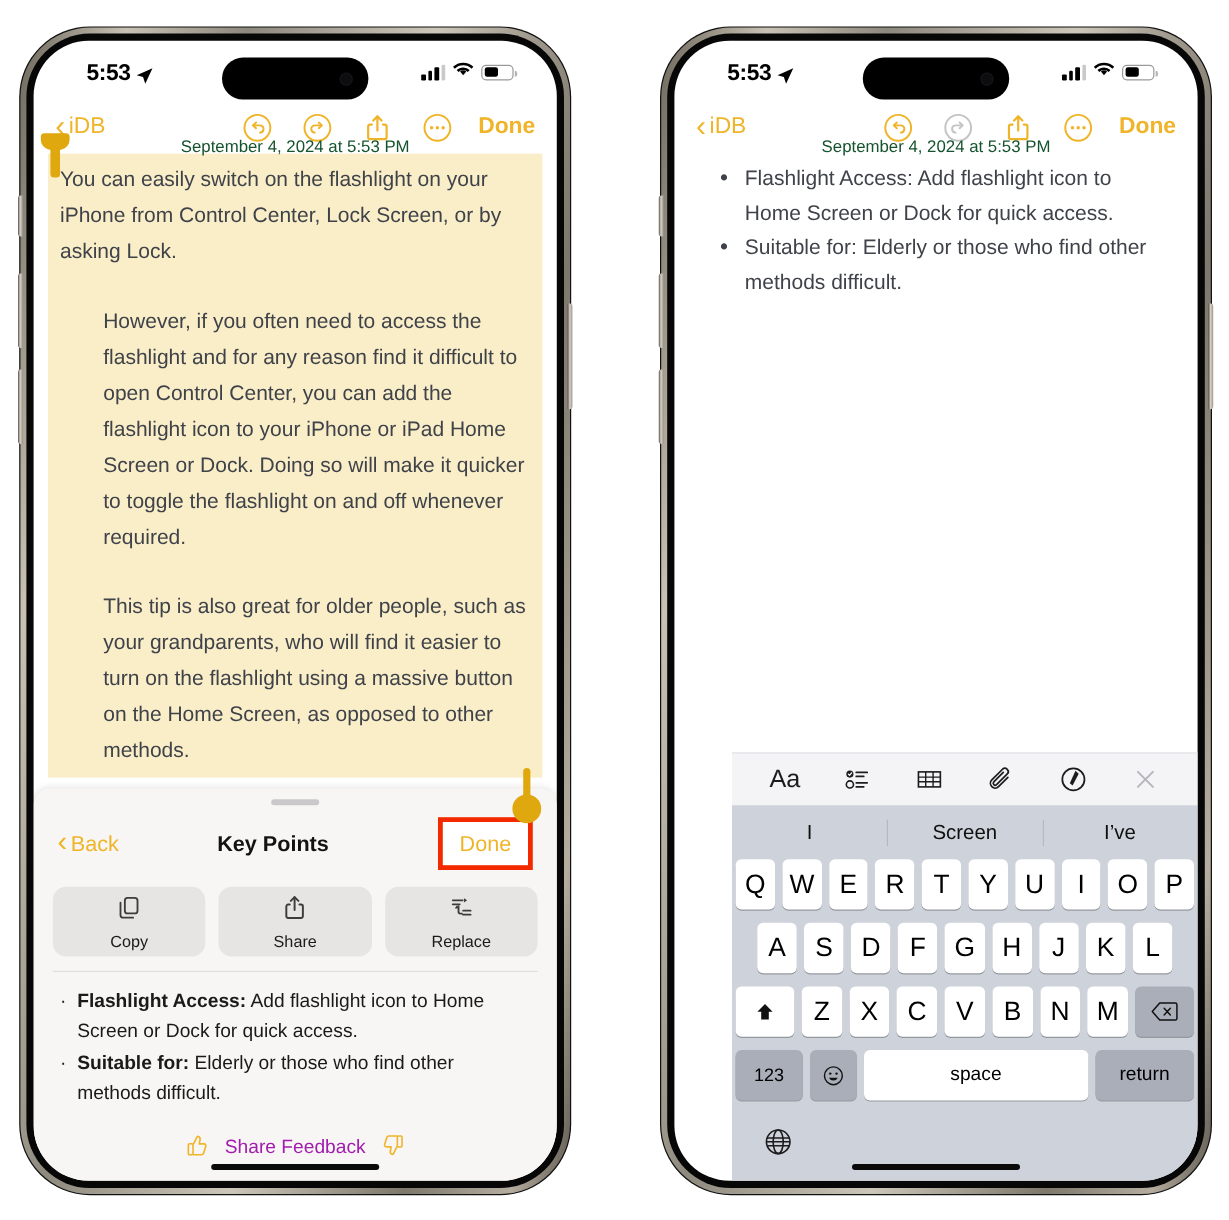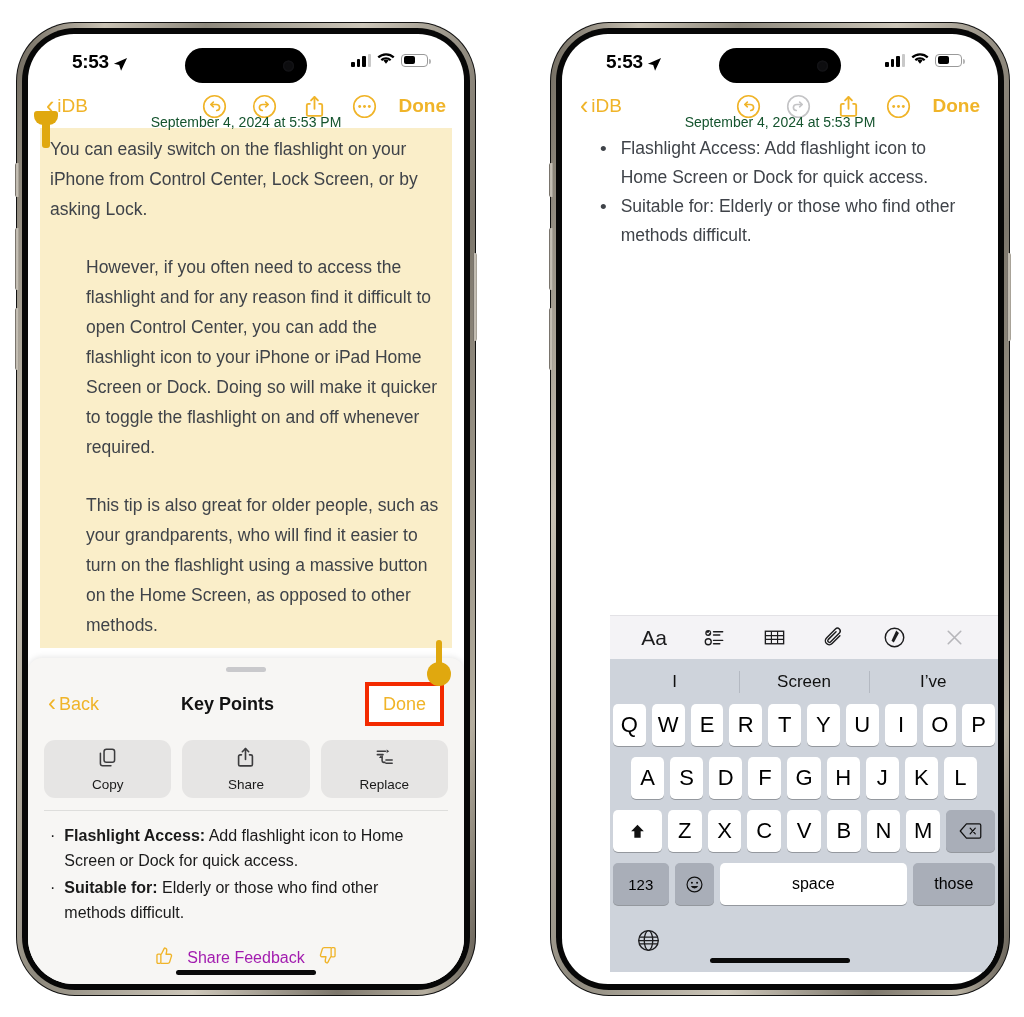--- a/index.html
+++ b/index.html
@@ -166,21 +166,21 @@
     display:flex; align-items:center; justify-content:center; gap: 12px;
     padding: 14px 0 6px; font-size: 16px; color: #a21caf;
   }
 
   
   .note2 { padding: 6px 24px 0 38px; }
   .note2 .li { display:flex; gap: 14px; font-size: 17.5px; line-height: 29px; color:#3f4349; }
   .note2 .dot { font-size: 19px; line-height: 29px; color:#3f4349; }
 
   
-  .kb-wrap { position: absolute; left:0; right:0; bottom:12px;padding-left:48px; }
+  .kb-wrap { position: absolute; left:0; right:0; bottom:0;padding-left:48px; }
   .kb-toolbar {
     height: 44px; background: #f4f3f6;
     display:flex; align-items:center; justify-content: space-around;
     padding: 0 14px;
     border-top: 1px solid #e3e2e6;
   }
   .kb-toolbar .tic { width: 28px; height: 28px; display:flex; align-items:center; justify-content:center; }
   .kb { background: #ced3db; padding: 0 0 4px; }
   .predict {
     height: 45px; display:flex; align-items:center;
@@ -580,21 +580,21 @@
             <span class="key fn">123</span>
             <span class="key emoji">
               <svg viewBox="0 0 24 24" width="19" height="19">
                   <circle cx="12" cy="12" r="9.4" fill="none" stroke="#111" stroke-width="1.5"></circle>
                   <circle cx="8.7" cy="9.7" r="1.3" fill="#111"></circle>
                   <circle cx="15.3" cy="9.7" r="1.3" fill="#111"></circle>
                   <path d="M7.3 14 a5.2 5.2 0 0 0 9.4 0 Z" fill="#111"></path>
                 </svg>
             </span>
             <span class="key space">space</span>
-            <span class="key ret">those</span>
+            <span class="key ret">return</span>
           </div>
 
           <div class="kb-bottom">
             <span>
               <svg viewBox="0 0 26 26" width="25" height="25">
                   <circle cx="13" cy="13" r="10.2" fill="none" stroke="#1c1c1e" stroke-width="1.4"></circle>
                   <ellipse cx="13" cy="13" rx="4.4" ry="10.2" fill="none" stroke="#1c1c1e" stroke-width="1.4"></ellipse>
                   <path d="M3.4 9.6 H22.6 M3.4 16.4 H22.6 M2.8 13 H23.2" stroke="#1c1c1e" stroke-width="1.3"></path>
                 </svg>
             </span>

